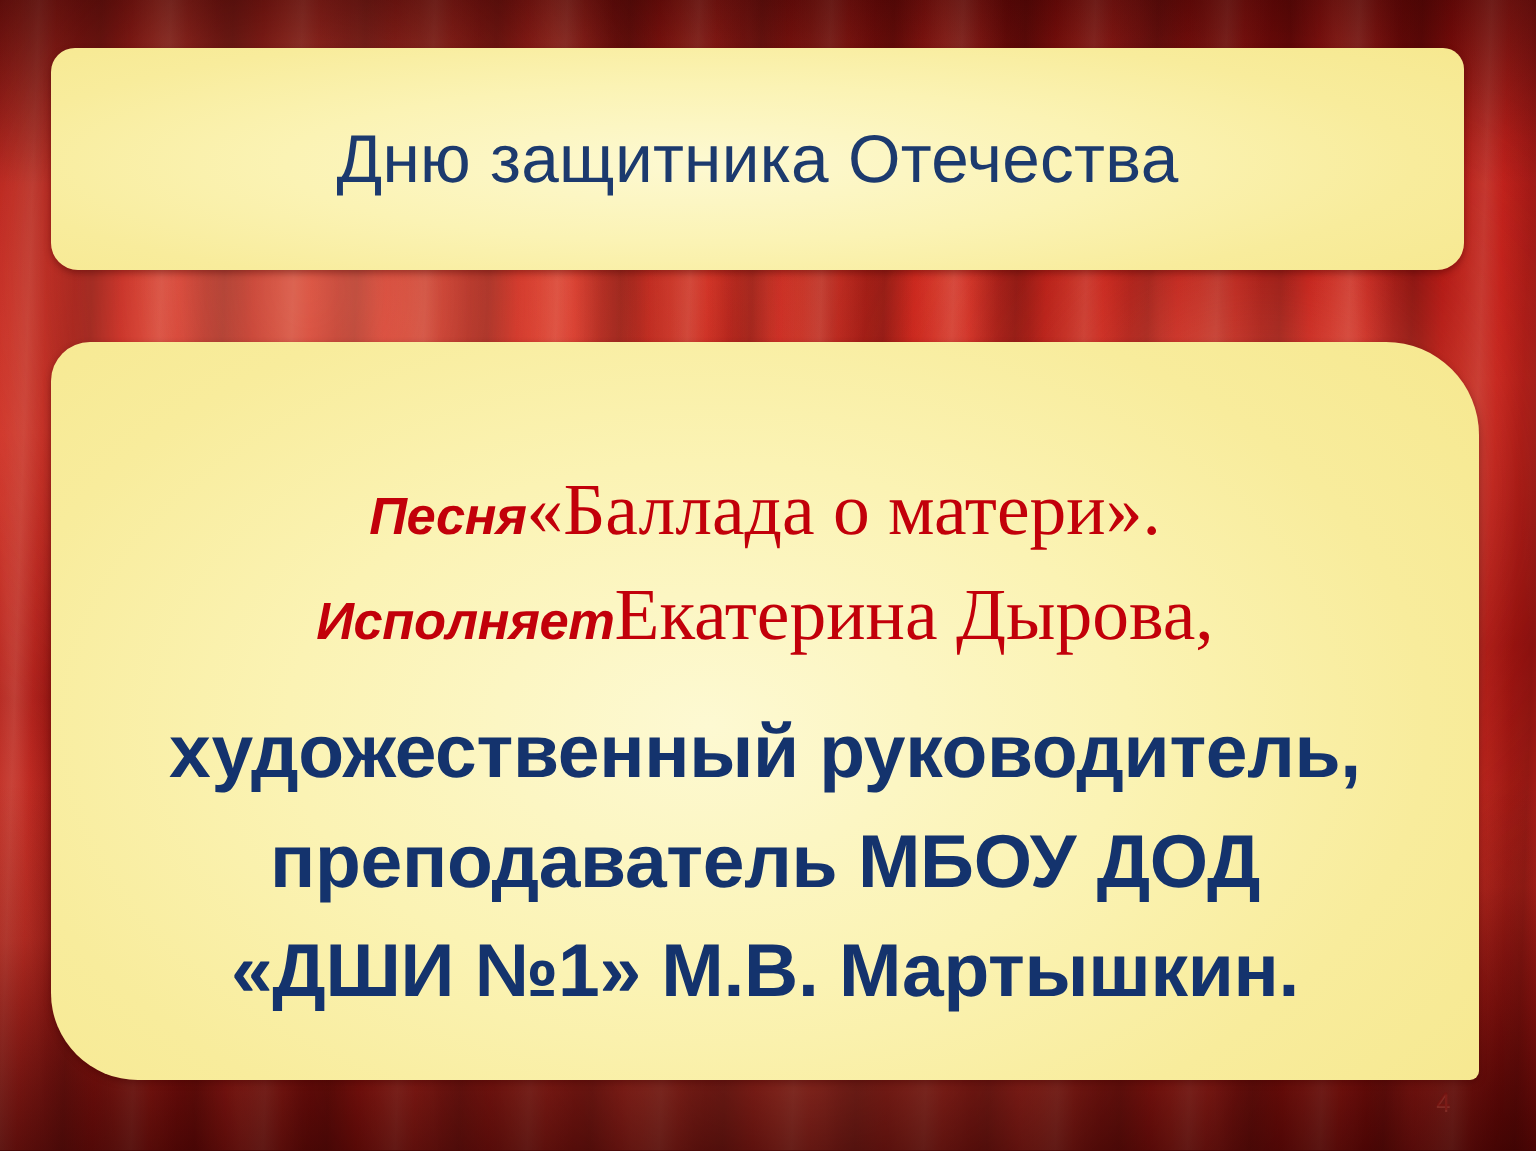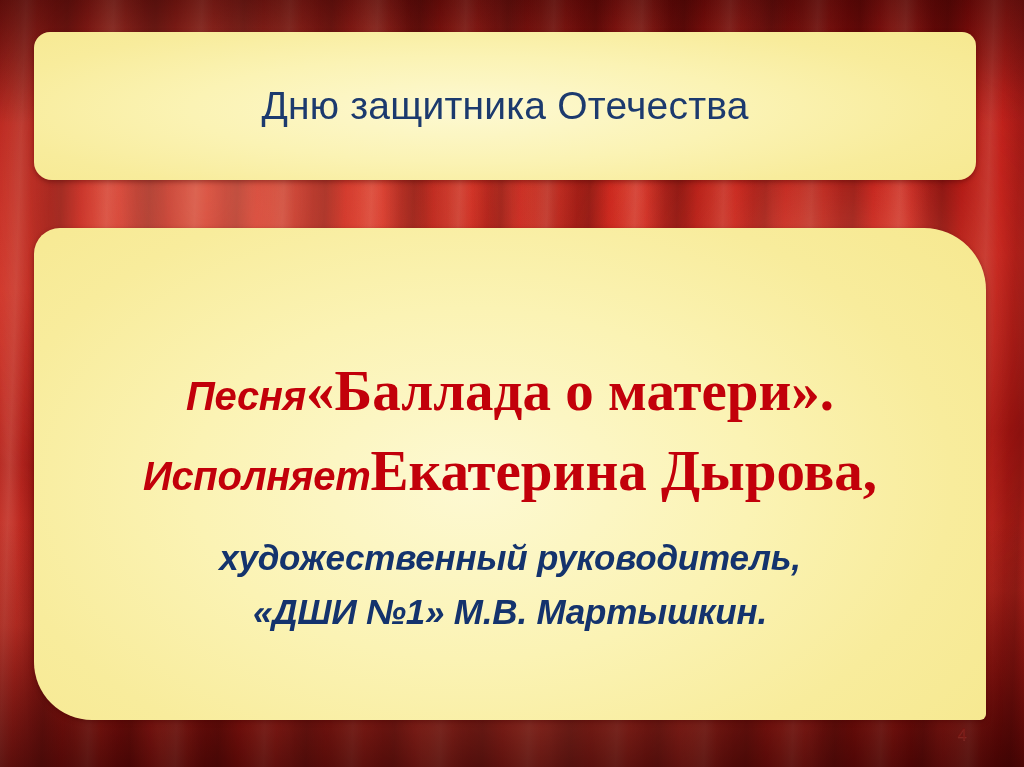--- a/index.html
+++ b/index.html
@@ -118,21 +118,21 @@
     justify-content: center;
   }
 
   
   .title-text {
     margin: 0;
     text-align: center;
     color: #1c3a6e;
     font-family: "Liberation Sans", sans-serif;
     font-weight: 400;
-    font-size: 39px;
+    font-size: 45px;
     line-height: 1.17;
     letter-spacing: 0.2px;
     padding: 0 40px;
   }
 
   
   .body-lines {
     width: 100%;
     text-align: center;
     padding: 0 26px;
@@ -147,35 +147,34 @@
   .red-line {
     color: #C2000A;
   }
   .blue-line {
     color: #14336D;
   }
   .seg-sans-red {
     font-family: "Liberation Sans", sans-serif;
     font-weight: 700;
     font-style: italic;
-    font-size: 40px;
+    font-size: 35px;
     letter-spacing: -0.3px;
   }
   .seg-serif-red {
     font-family: "Liberation Serif", serif;
+    font-weight: 400;
+    font-style: normal;
+    font-size: 49px;
+    letter-spacing: 0px;
+  }
+  .seg-blue {
+    font-family: "Liberation Sans", sans-serif;
     font-weight: 700;
-    font-style: normal;
-    font-size: 57px;
-    letter-spacing: 0px;
-  }
-  .seg-blue {
-    font-family: "Liberation Sans", sans-serif;
-    font-weight: 700;
-    font-style: italic;
-    font-size: 35px;
+    font-size: 50px;
     letter-spacing: -0.2px;
   }
 
   .l1 { margin-bottom: 6px; }
   .l2 { margin-bottom: 27px; }
   .l3 { margin-bottom: 8px; }
   .l4 { margin-bottom: 8px; }
   .l5 { margin-bottom: 16px; }
 
   
@@ -210,20 +209,21 @@
 
   <div class="panel" id="panel-body">
     <div class="body-lines">
 
       <p class="line red-line l1"><span class="seg-sans-red">Песня</span><span class="seg-serif-red">«Баллада   о матери».</span></p>
 
       <p class="line red-line l2"><span class="seg-sans-red">Исполняет</span><span class="seg-serif-red">Екатерина   Дырова,</span></p>
 
       <p class="line blue-line l3"><span class="seg-blue">художественный руководитель,</span></p>
 
+      <p class="line blue-line l4"><span class="seg-blue">преподаватель МБОУ ДОД</span></p>
 
       <p class="line blue-line l5"><span class="seg-blue">«ДШИ №1» М.В. Мартышкин.</span></p>
 
     </div>
   </div>
 
   <div id="slide-number">4</div>
 
 </div>
 

